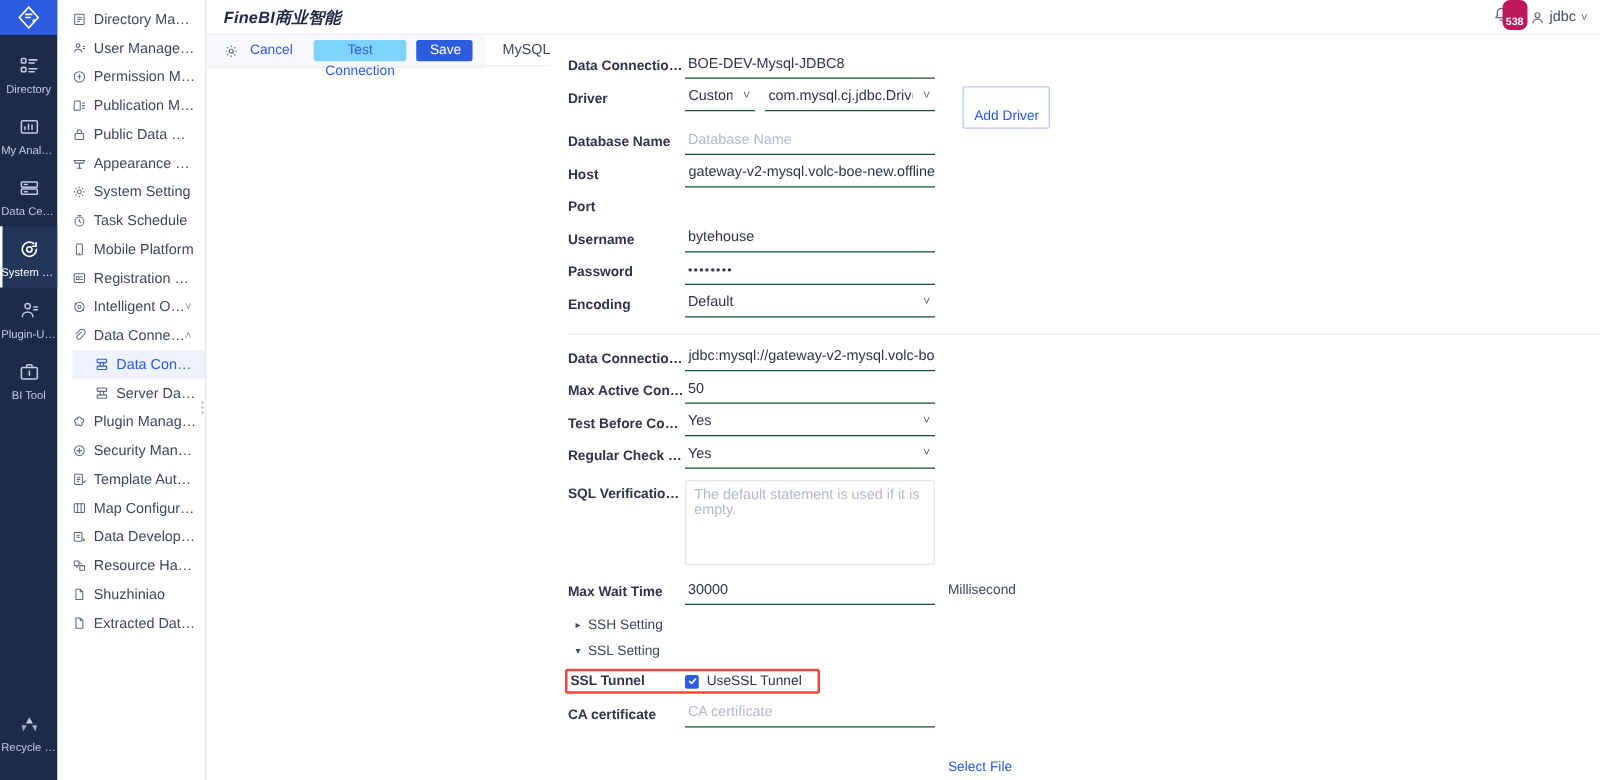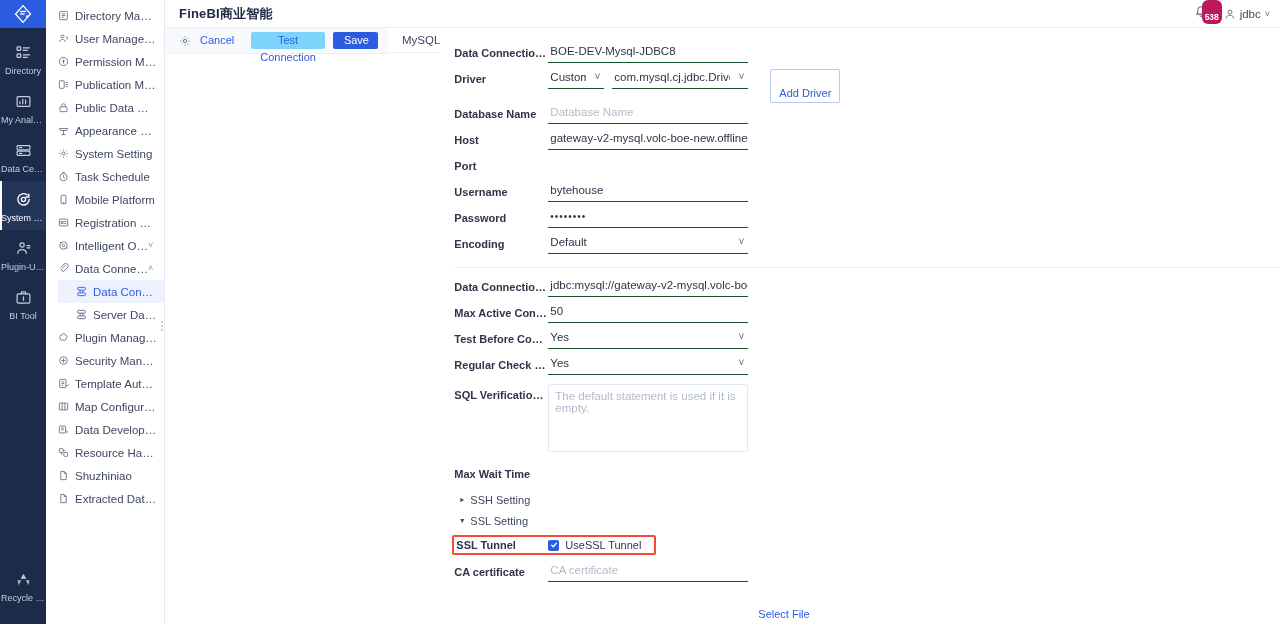--- a/index.html
+++ b/index.html
@@ -69,21 +69,21 @@
   .drag-dots i { background:#b7bfd0; border-radius:50%; width:2px; height:2px; display:block; }
 
   
   .right { flex: 1 1 auto; display:flex; flex-direction:column; min-width:0; }
   .topbar {
     height: 28px; flex:0 0 28px; background:#ffffff;
     border-bottom: 1px solid #eceff5;
     display:flex; align-items:center; justify-content:space-between;
     padding: 0 10px 0 14px;
   }
-  .brand { font-size: 13px; font-weight: bold; color:#222b45; letter-spacing:.2px; }
+  .brand { font-size: 13px; font-weight: bold; color:#222b45; letter-spacing:.2px;font-style:italic; }
   .topbar-right { display:flex; align-items:center; gap: 10px; }
   .bell-wrap { position:relative; width: 20px; height: 18px; }
   .badge {
     position:absolute; left: 8px; top:-5px; background:#be185d; color:#fff;
     font-size: 8.5px; line-height: 11px; height: 11px; padding: 12px 3px;
     border-radius: 6px; min-width: 18px; text-align:center; font-weight:bold;
   }
   .user { display:flex; align-items:center; gap:4px; color:#434c63; font-size:11.5px; cursor:pointer; }
 
   
@@ -650,20 +650,24 @@
 
         <div class="row" style="align-items:flex-start;padding-top:4px;">
           <div class="lbl">SQL Verification Query</div>
           <div class="fld">
             <textarea class="ta" placeholder="The default statement is used if it is empty." style=""></textarea>
           </div>
         </div>
 
         <div class="row" style="margin-top:8px;">
           <div class="lbl">Max Wait Time</div>
+          <div class="inline">
+            <input class="uline" value="30000" style="">
+            <span class="unit">Millisecond</span>
+          </div>
         </div>
 
         <div class="acc">
           <span class="acc-tri">▸</span>
           <span class="acc-txt">SSH Setting</span>
         </div>
 
         <div class="acc">
           <span class="acc-tri">▾</span>
           <span class="acc-txt">SSL Setting</span>

